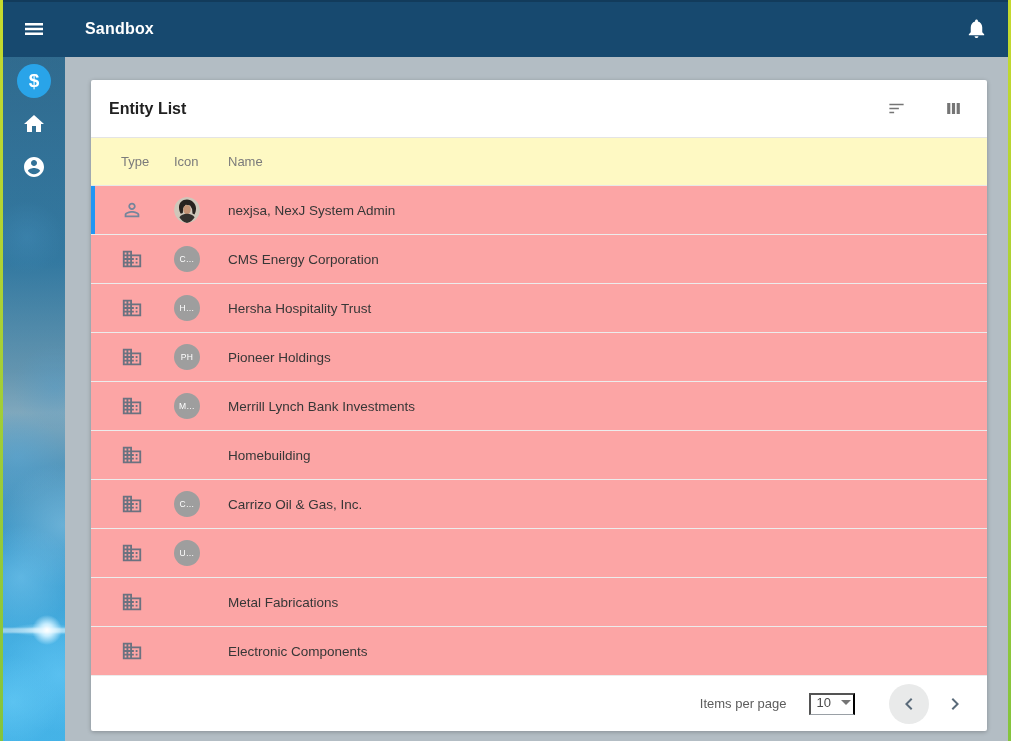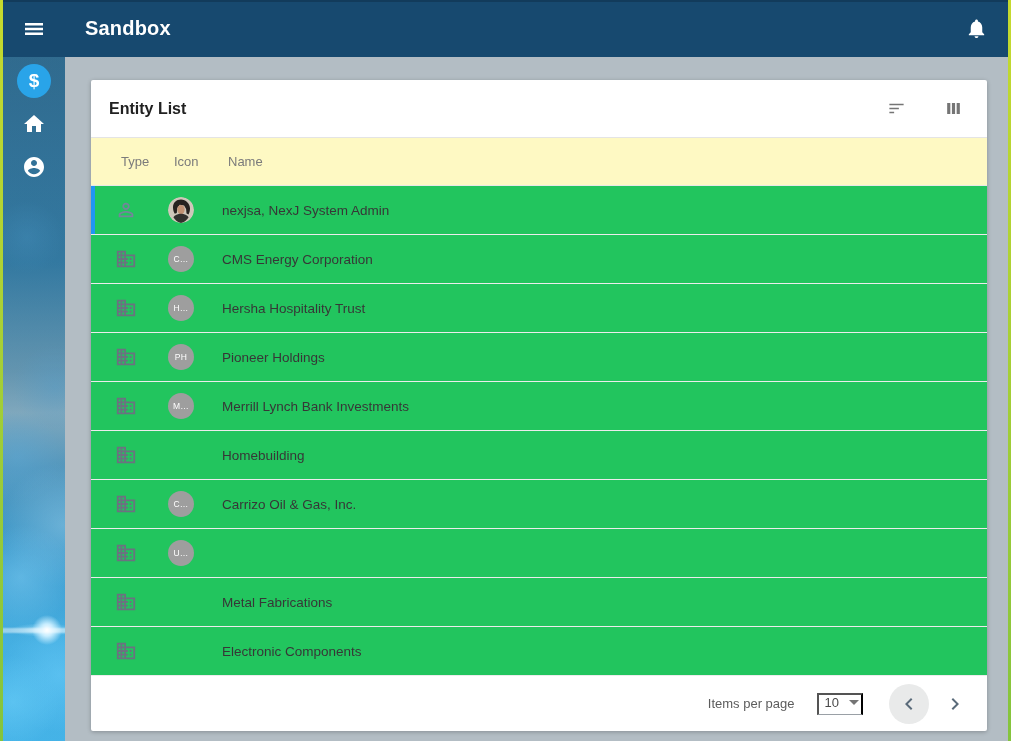--- a/index.html
+++ b/index.html
@@ -8,21 +8,21 @@
 
   .viewport { position:relative; width:1011px; height:741px;
     border-left:3px solid; border-right:3px solid;
     border-image:linear-gradient(180deg,#c6da2e,#84c43d) 1; background:#b3bdc4; }
 
   
   .topbar { position:absolute; left:0; top:0; right:0; height:57px; background:#17496f;
     display:flex; align-items:center; box-shadow:inset 0 2px 0 rgba(0,0,0,.18); z-index:5; }
   .topbar .menu-slot { width:62px; display:flex; justify-content:center; }
   .icon-btn { background:none; border:none; cursor:pointer; display:flex; align-items:center; justify-content:center; padding:6px; }
-  .topbar-title { color:#fff; font-size:20px; font-weight:700; margin-left:20px; letter-spacing:.2px; }
+  .topbar-title { color:#fff; font-size:16px; font-weight:700; margin-left:20px; letter-spacing:.2px; }
   .topbar .spacer { flex:1; }
   .bell-slot { margin-right:14px; }
 
   
   .sidebar { position:absolute; left:0; top:57px; width:62px; bottom:0; z-index:4;
     background:
       linear-gradient(transparent 570px, rgba(255,255,255,.45) 572px, rgba(255,255,255,.45) 575px, transparent 577px),
       radial-gradient(circle 15px at 44px 573px, #ffffff 0%, #c9eeff 40%, rgba(130,215,250,.3) 100%),
       radial-gradient(ellipse 44px 9px at 40px 573px, rgba(255,255,255,.85), rgba(190,235,255,.3) 45%, transparent 75%),
       radial-gradient(circle 46px at 10px 645px, rgba(80,190,240,.85), transparent),
@@ -48,35 +48,35 @@
   .card-title { font-size:16px; font-weight:700; color:#212121; }
   .card-header .spacer { flex:1; }
   .card-header .icon-btn { margin-left:26px; }
 
   .thead { height:49px; background:#fef9c3; border-top:1px solid #e4e4e4; border-bottom:1px solid #e8e8e8;
     display:grid; grid-template-columns:53px 54px 1fr; padding-left:30px; align-items:center;
     color:#7b7b7b; font-size:13px; flex:0 0 auto; }
 
   .rows { flex:0 0 auto; }
   .row { position:relative; height:49px; display:grid; grid-template-columns:53px 54px 1fr;
-    padding-left:24px; align-items:center; border-bottom:1px solid #ececec; background:#22c55e; cursor:pointer; }
+    padding-left:30px; align-items:center; border-bottom:1px solid #ececec; background:#fca5a5; cursor:pointer; }
   .row .selbar { display:none; position:absolute; left:0; top:0; bottom:0; width:4px; background:#2196f3; }
   .row.selected .selbar { display:block; }
   .cell-type { display:flex; align-items:center; }
   .cell-icon { display:flex; align-items:center; }
   .initials { width:26px; height:26px; border-radius:50%; background:#9e9e9e; color:#fff;
     font-size:8.5px; display:flex; align-items:center; justify-content:center; letter-spacing:.3px; }
   .avatar { width:26px; height:26px; border-radius:50%; overflow:hidden; }
   .cell-name { font-size:13.5px; color:#373737; }
 
   .paginator { flex:1; display:flex; align-items:center; justify-content:flex-end;
     padding-right:12px; color:#5c5c5c; font-size:13px; }
   .pp-label { margin-right:22px; }
   .page-size { display:flex; align-items:center; border-bottom:1px solid #9aa0a6; padding:0 2px 4px 6px;
-    margin-right:26px; cursor:pointer; background:none; color:#4a4a4a; }
+    margin-right:34px; cursor:pointer; background:none; color:#4a4a4a; }
   .page-size .val { font-size:13px; margin-right:10px; }
   .caret { width:0; height:0; border-left:5px solid transparent; border-right:5px solid transparent; border-top:5px solid #757575; }
   .nav-btn { width:40px; height:40px; border-radius:50%; border:none; background:transparent;
     display:flex; align-items:center; justify-content:center; cursor:pointer; }
   .nav-btn.prev { background:#e9eaea; margin-right:6px; }
 
   svg { display:block; }
 </style>
 </head>
 <body>

